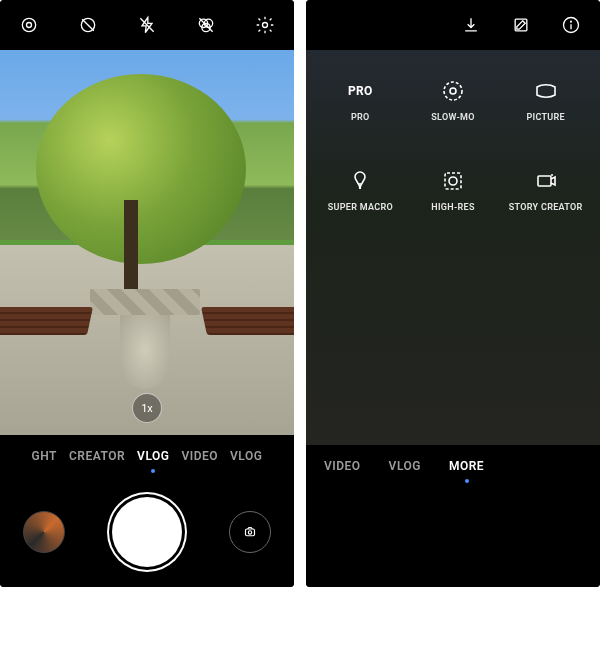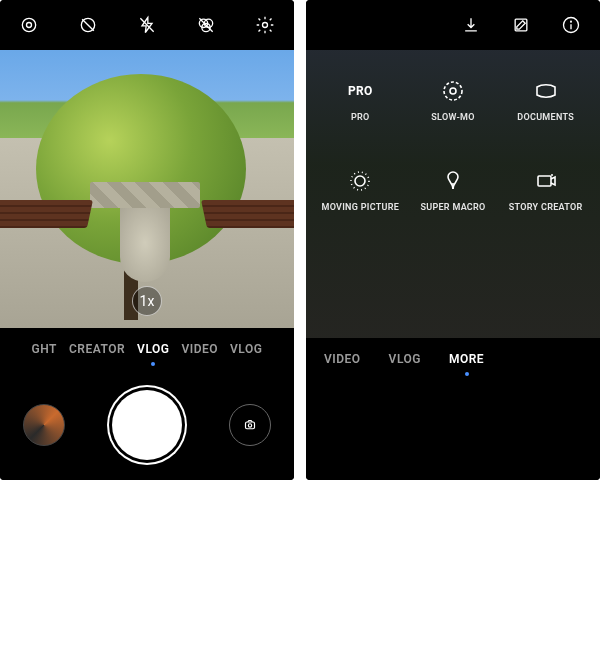--- a/index.html
+++ b/index.html
@@ -7,21 +7,21 @@
     background: #fff;
     font-family: -apple-system, BlinkMacSystemFont, "Segoe UI", Roboto, sans-serif;
     width: 600px;
     height: 648px;
     display: flex;
     justify-content: space-between;
     gap: 8px;
   }
   .phone {
     width: 294px;
-    height: 480px;
+    height: 587px;
     background: #000;
     border-radius: 4px;
     position: relative;
     overflow: hidden;
     display: flex;
     flex-direction: column;
   }
   
   .top-icons {
     height: 50px;
@@ -57,21 +57,21 @@
   .bench.b2 { right:-20px; bottom:100px; transform:skewX(12deg); }
   .table-top { position:absolute; left:90px; bottom:120px; width:110px; height:26px;
     background: repeating-linear-gradient(45deg,#b5b19e 0 10px,#a29e8b 10px 20px);
     border-radius:2px; }
   .table-leg { position:absolute; left:120px; bottom:46px; width:50px; height:78px;
     background: radial-gradient(#d0ccba,#a8a494); border-radius:0 0 26px 26px; }
   .zoom-badge {
     position:absolute; bottom:12px; left:50%; transform:translateX(-50%);
     width:30px; height:30px; border-radius:50%;
     background: rgba(0,0,0,0.35); border:1px solid rgba(255,255,255,0.6);
-    color:#fff; font-size:14px; display:flex; align-items:center; justify-content:center;
+    color:#fff; font-size:11px; display:flex; align-items:center; justify-content:center;
   }
   .mode-rail {
     height:42px; background:#000; display:flex; align-items:center; justify-content:center;
     gap:12px; color:#9c9c9c; font-size:12px; font-weight:600; letter-spacing:0.5px;
     overflow:hidden;
   }
   .mode-rail .mode { white-space:nowrap; }
   .mode-rail .mode.sel { color:#fff; position:relative; }
   .mode-rail .mode.sel::after {
     content:""; position:absolute; left:50%; top:20px; transform:translateX(-50%);
@@ -225,39 +225,39 @@
             </svg>
           </span>
         <span>SLOW-MO</span>
       </div>
       <div class="mode-item">
         <span class="micon">
             <svg viewBox="0 0 24 24" width="24" height="24">
               <path d="M3 8 C8 5 16 5 21 8 V16 C16 19 8 19 3 16 Z"></path>
             </svg>
           </span>
-        <span>DOCUMENTS</span>
-      </div>
-      <div class="mode-item">
-        <span class="micon">
-            <svg viewBox="0 0 24 24" width="24" height="24">
-              <circle cx="12" cy="12" r="5"></circle>
-              <circle cx="12" cy="12" r="9" stroke-dasharray="1 3"></circle>
-            </svg>
-          </span>
-        <span>MOVING PICTURE</span>
+        <span>PICTURE</span>
       </div>
       <div class="mode-item">
         <span class="micon">
             <svg viewBox="0 0 24 24" width="24" height="24">
               <path d="M12 20c0-6 5-8 5-12a5 5 0 0 0-10 0c0 4 5 6 5 12z"></path>
               <path d="M12 20v-6"></path>
             </svg>
           </span>
         <span>SUPER MACRO</span>
+      </div>
+      <div class="mode-item">
+        <span class="micon">
+            <svg viewBox="0 0 24 24" width="24" height="24">
+              <rect x="4" y="4" width="16" height="16" rx="2" stroke-dasharray="3 2"></rect>
+              <circle cx="12" cy="12" r="4"></circle>
+            </svg>
+          </span>
+        <span>HIGH-RES</span>
       </div>
       <div class="mode-item">
         <span class="micon">
             <svg viewBox="0 0 24 24" width="24" height="24">
               <rect x="4" y="7" width="13" height="10" rx="1"></rect>
               <path d="M17 10l4-2v8l-4-2"></path>
               <circle cx="18" cy="6" r="1" fill="#fff" stroke="none"></circle>
             </svg>
           </span>
         <span>STORY CREATOR</span>

